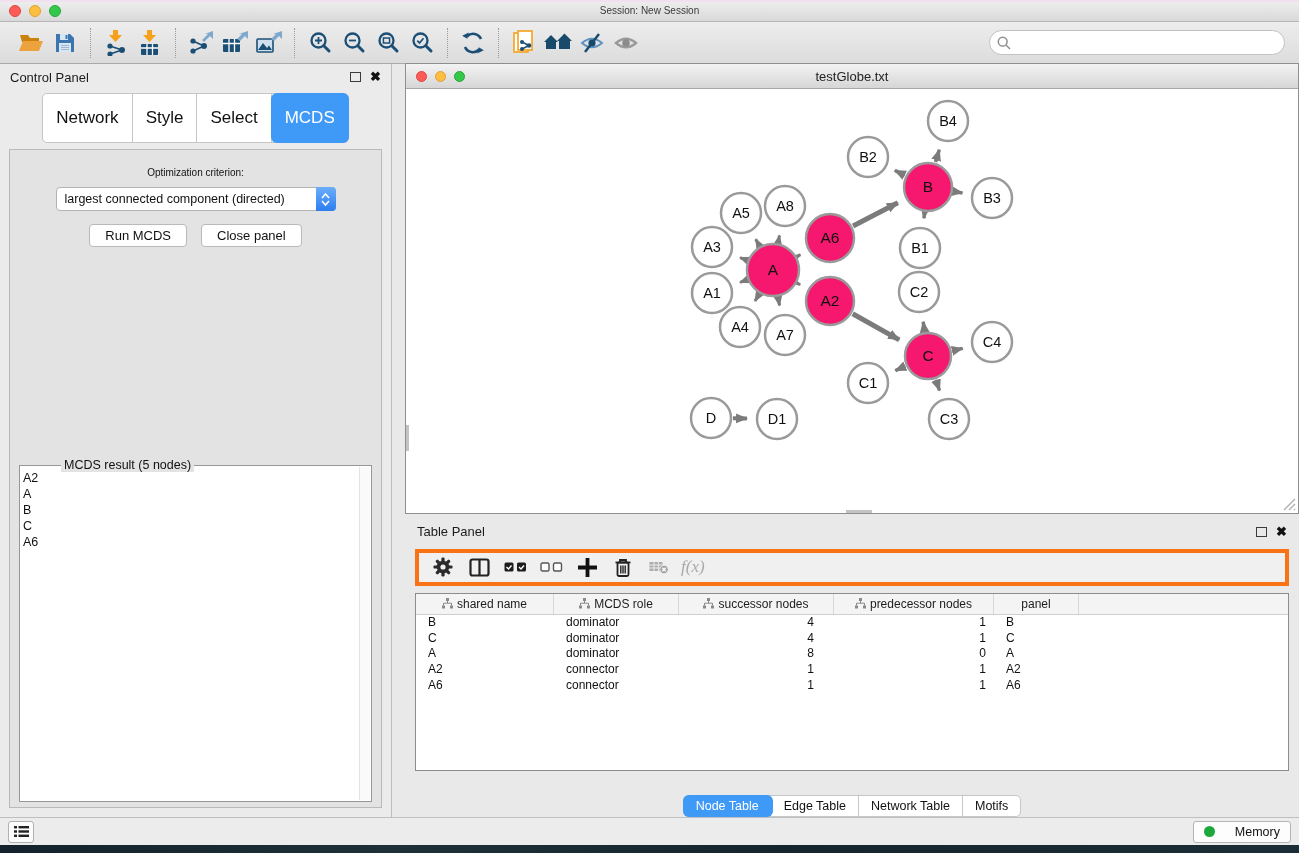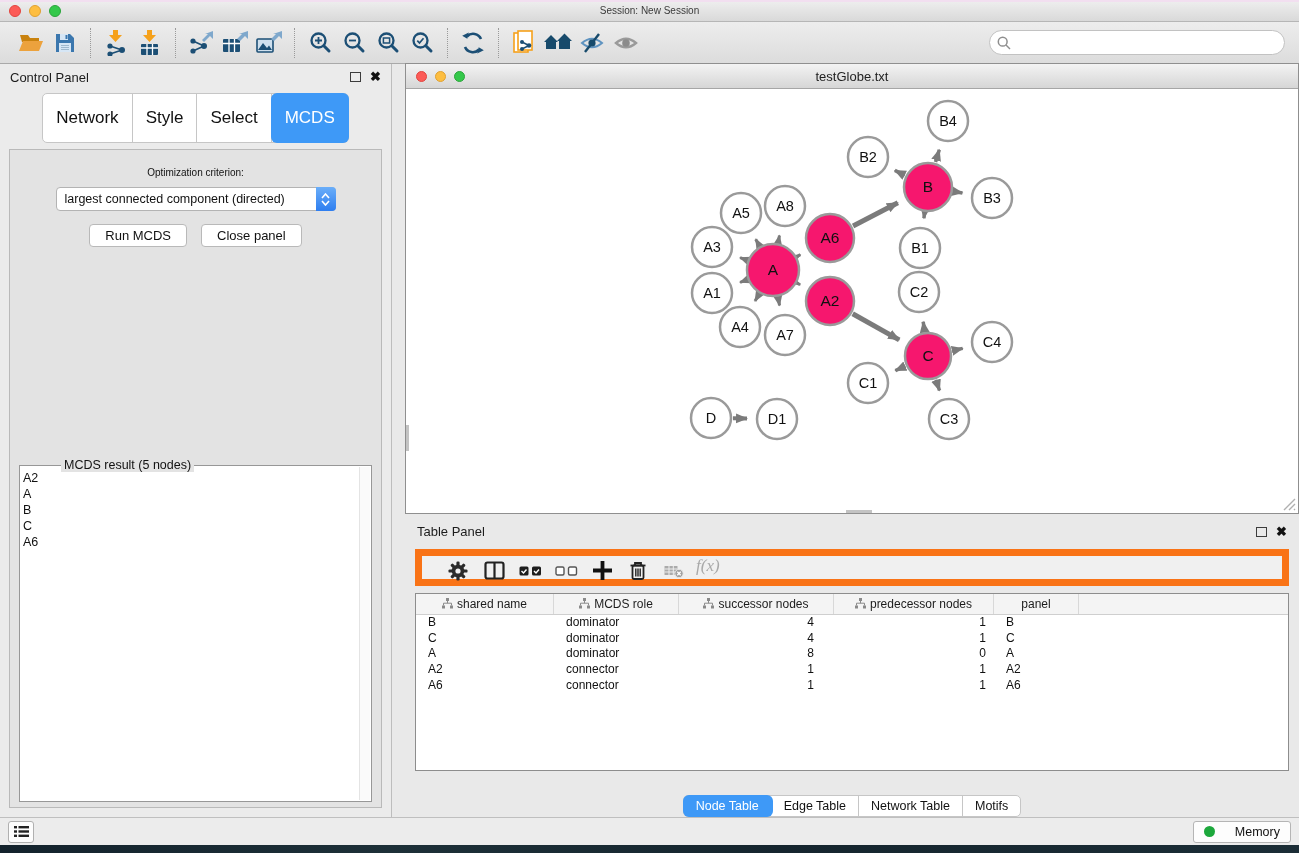--- a/index.html
+++ b/index.html
@@ -70,22 +70,22 @@
   .resize-grip { position:absolute; right:2px; bottom:2px; }
   .scroll-tick-v { position:absolute; left:0; top:336px; width:3px; height:26px; background:#c3c3c3; }
   .scroll-tick-h { position:absolute; left:440px; bottom:0; width:26px; height:3px; background:#c3c3c3; }
   .graph-label { pointer-events:none; }
 
   
   .table-panel { position:absolute; left:405px; top:520px; width:894px; height:297px; background:#e9e9e9;
     display:flex; flex-direction:column; }
   .tp-head { height:25px; display:flex; align-items:center; padding:0 12px; }
   .tp-head .ph-title { font-size:13px; color:#1c1c1c; }
-  .tp-toolbar { margin:5px 10px 0; height:37px; background:#f0f0f0; border:7px solid #f97316;
-    display:flex; padding:0 20px; gap:4px; }
+  .tp-toolbar { margin:5px 10px 0; height:37px; background:#f0f0f0; border:4px solid #f97316;
+    display:flex; align-items:center; padding:0 8px; gap:4px; }
   .tp-btn { width:32px; height:30px; display:flex; align-items:center; justify-content:center; }
   .fx-label { font-family:"Liberation Serif",serif; font-style:italic; font-size:17px; color:#a9a9a9; padding-left:2px; }
   .data-table { margin:7px 10px 0; height:188px; background:#fff; border:1px solid #8d8d8d; overflow:hidden; }
   .tbl-header { display:grid; grid-template-columns:138px 125px 155px 160px 85px 1fr; height:21px;
     background:#f4f4f4; border-bottom:1px solid #cfcfcf; }
   .th-cell { display:flex; align-items:center; justify-content:center; gap:4px; font-size:12px; color:#1c1c1c;
     border-right:1px solid #d8d8d8; overflow:hidden; white-space:nowrap; }
   .th-cell.no-border { border-right:none; }
   .tbl-row { display:grid; grid-template-columns:138px 125px 155px 160px 85px 1fr; height:15.8px; }
   .td-cell { font-size:12px; color:#111; line-height:15.8px; white-space:nowrap; overflow:hidden; }

